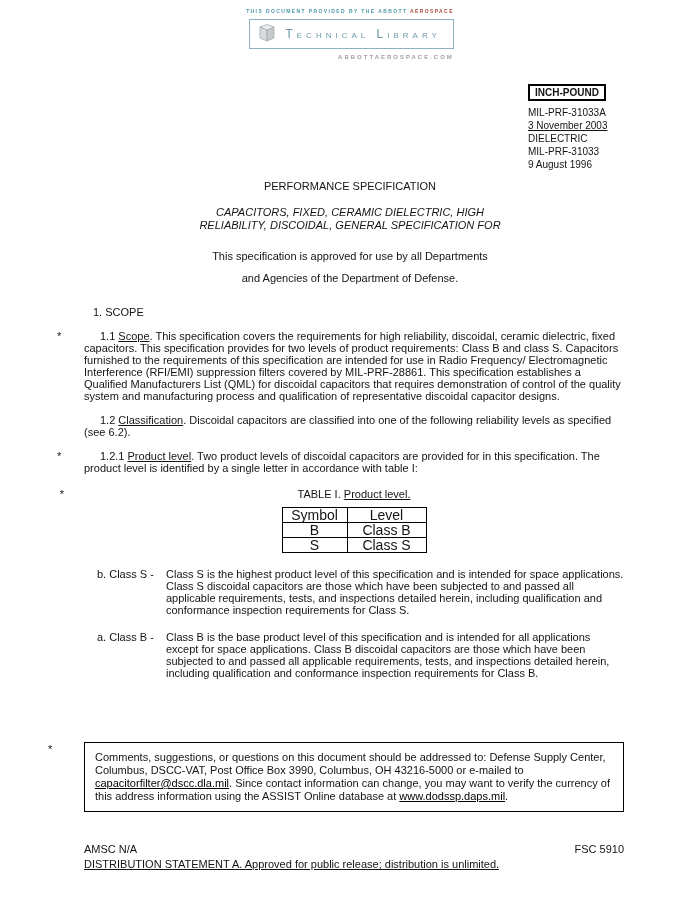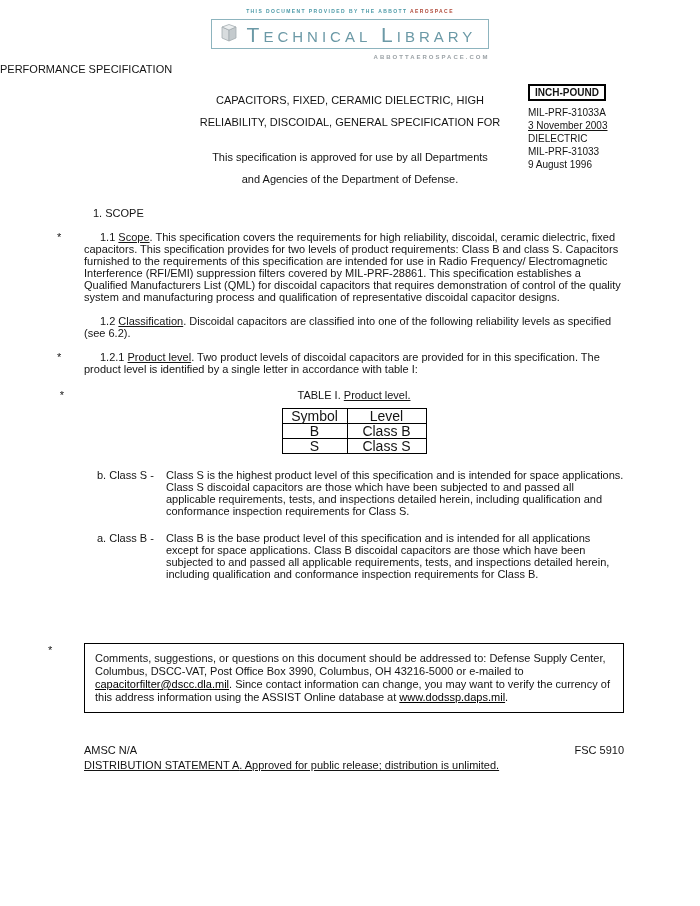--- a/index.html
+++ b/index.html
@@ -30,21 +30,21 @@
   .banner-provided .hl { color: #b04a3a; }
   .banner-main {
     display: inline-flex;
     align-items: center;
     gap: 7px;
     border: 1px solid #8db4be;
     padding: 2px 12px 2px 6px;
   }
   .banner-title {
     font-variant: small-caps;
-    font-size: 21px;
+    font-size: 12px;
     line-height: 19px;
     letter-spacing: 4px;
     color: #6b99a6;
   }
   .banner-site {
     font-size: 6px;
     letter-spacing: 2px;
     color: #9aa1a5;
     margin-top: 2px;
     font-weight: bold;
@@ -55,22 +55,22 @@
   .inch-pound {
     display: inline-block;
     border: 2px solid #000;
     padding: 0 5px;
     font-weight: bold;
     margin-bottom: 5px;
   }
   .u { text-decoration: underline; }
 
   
-  .spec-type { text-align: left; }
-  .doc-title { text-align: center; margin-top: 14px; white-space: pre-line; line-height: 22px; }
+  .spec-type { text-align: center; margin-top: 117px; }
+  .doc-title { text-align: center; margin-top: 14px; white-space: pre-line; line-height: 13px; font-style: italic; }
   .approval { text-align: center; margin-top: 13px; white-space: pre-line; line-height: 22px; }
 
   
   .content { margin-left: 84px; margin-right: 76px; }
   .scope-heading { margin-top: 17px; text-indent: 9px; }
   .para { position: relative; margin-top: 12px; text-indent: 16px; }
   .star {
     position: absolute;
     left: -27px;
     top: 0;

